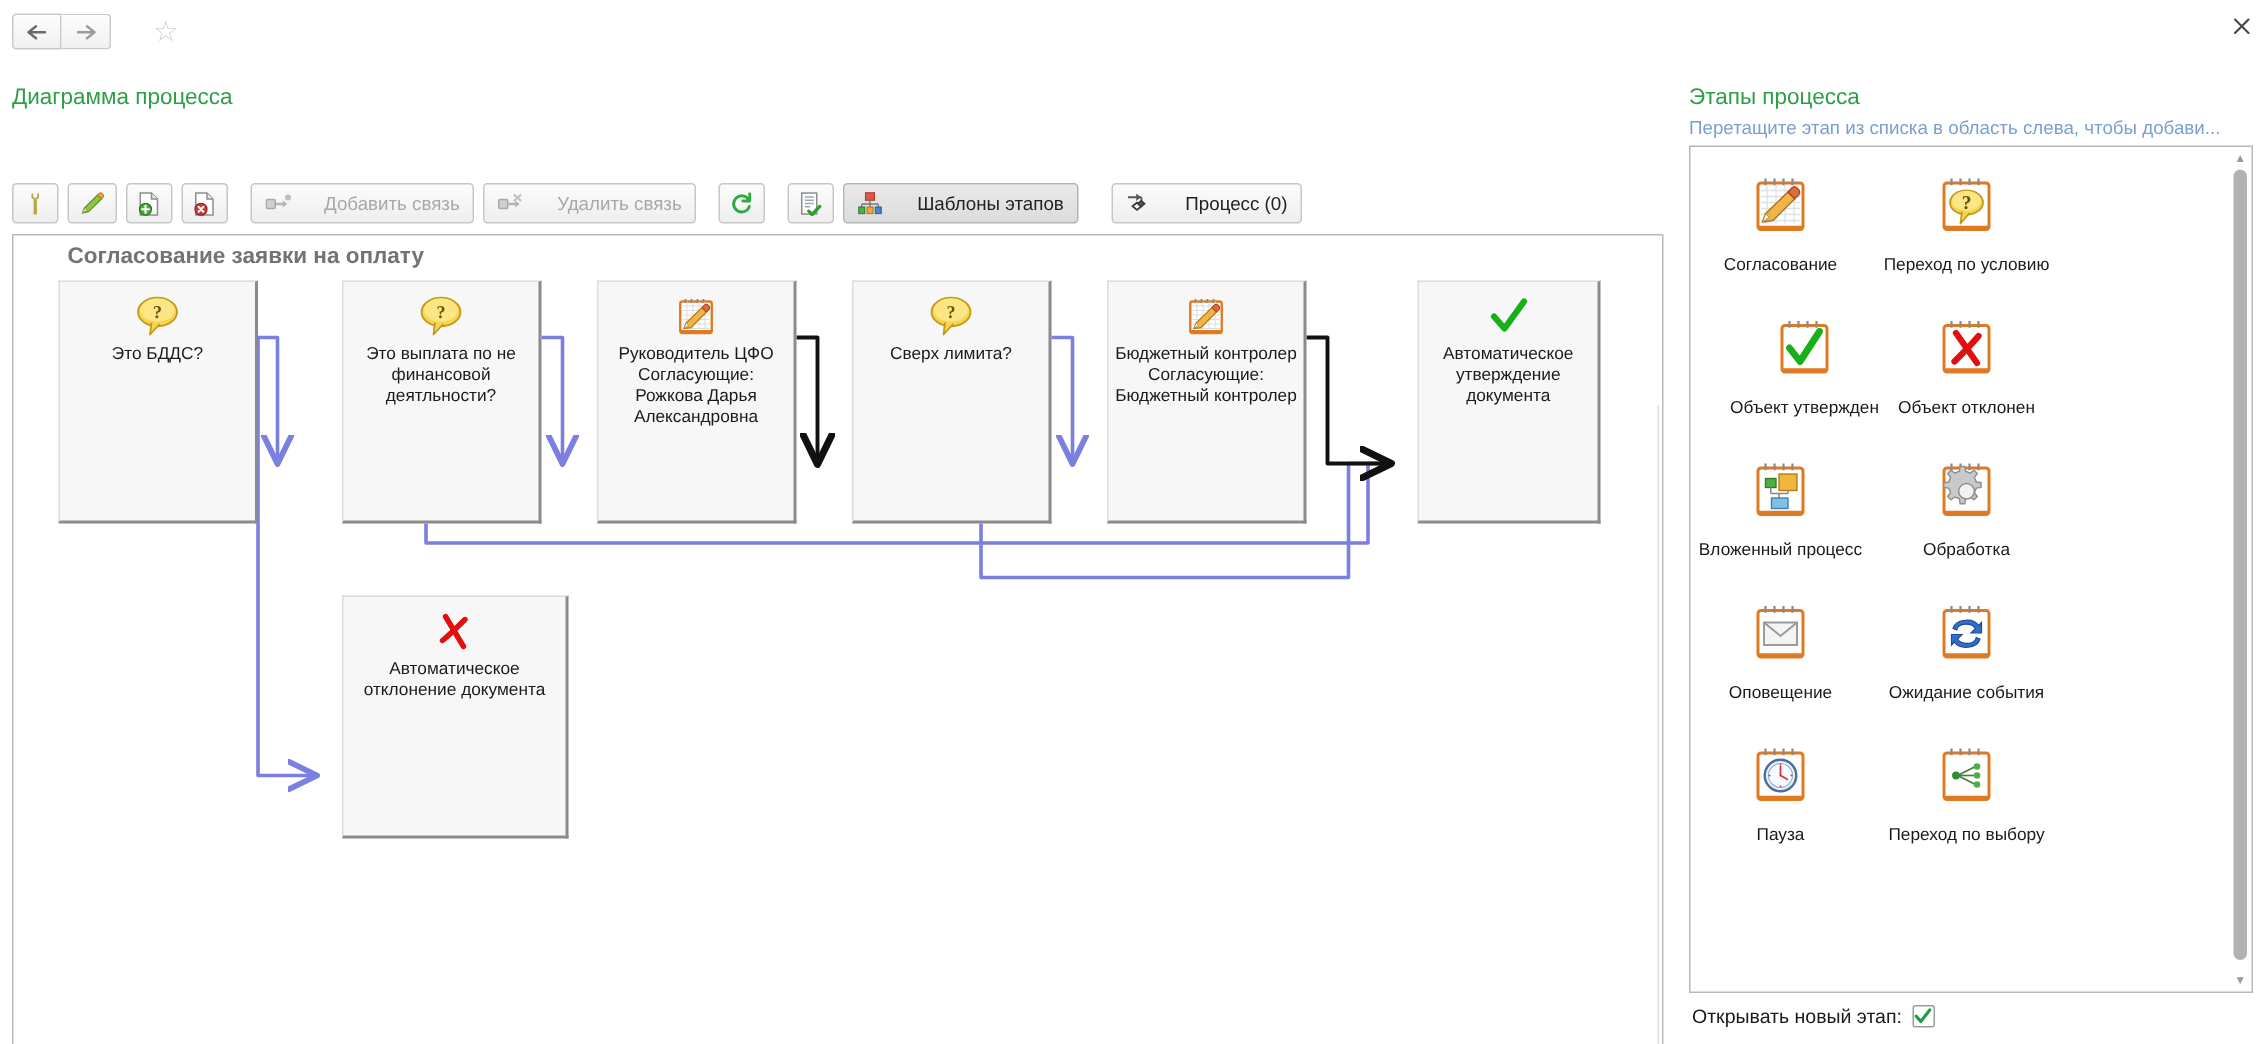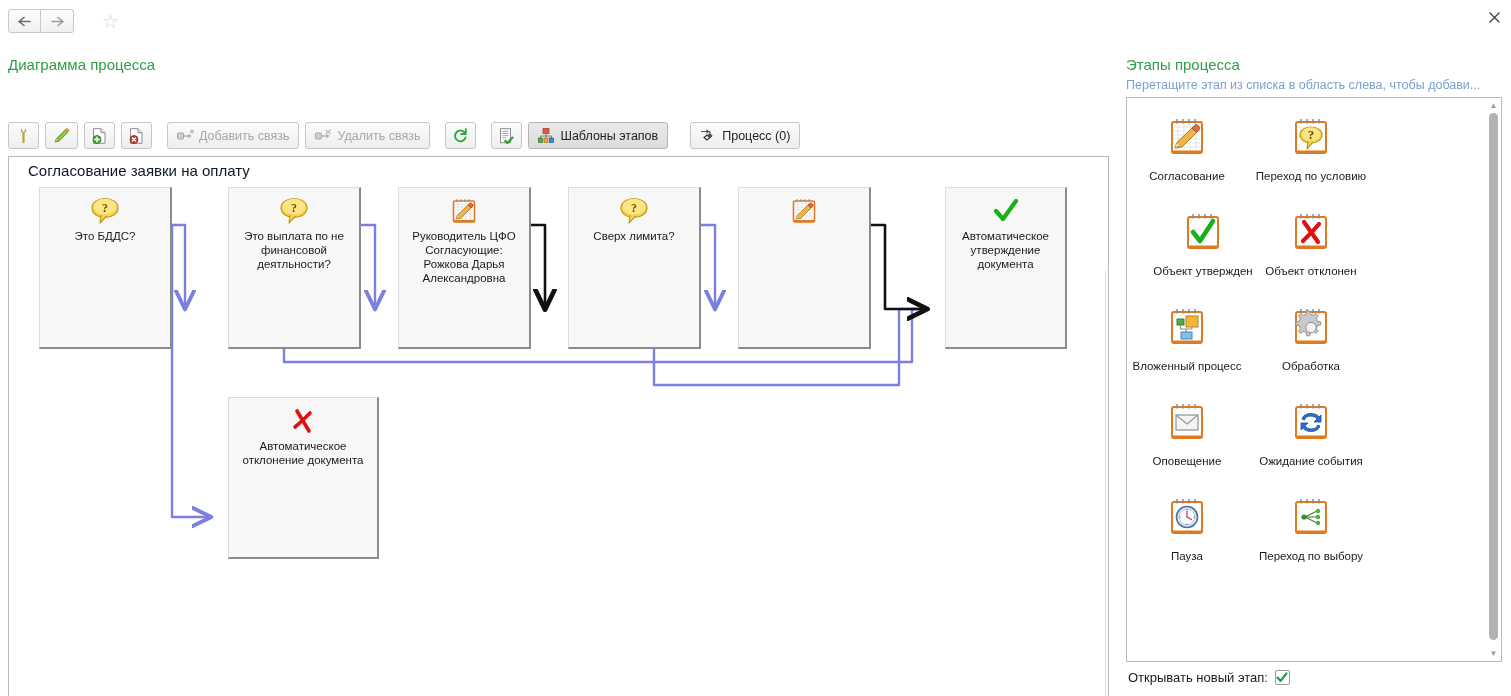--- a/index.html
+++ b/index.html
@@ -40,37 +40,37 @@
   }
   .rightHint {
     position:absolute; left:1126px; top:78px; font-size:12.5px; color:#7a9fd0; white-space:nowrap;
   }
 
   
   .toolbar { position:absolute; left:8px; top:78px; height:27px; display:flex; align-items:center; gap:0px; }
   .tbtn {
     height:27px; min-width:30px; border:1px solid #c6c6c6; border-radius:3px;
     background:linear-gradient(#fcfcfc,#eeeeee);
-    display:inline-flex; align-items:center; justify-content:center; gap:5px;
+    display:inline-flex; align-items:center; justify-content:center; gap:22px;
     font-size:12.5px; color:#222; padding:0 7px; cursor:pointer; margin-right:6px; white-space:nowrap;
   }
   .tbtn.wide { padding:0 9px; }
   .tbtn.sel { background:linear-gradient(#e9e9e9,#dcdcdc); border-color:#b4b4b4; }
   .tbtn.disabled { color:#a8a8a8; cursor:default; }
   .tbtn.gap { margin-left:9px; }
   .tbtn.gap2 { margin-left:16px; }
   .tbtn svg { display:block; }
 
   
   .canvasbox {
     position:absolute; left:8px; top:112px; width:1101px; height:556px;
     border:1px solid #b9b9b9; background:#ffffff; overflow:hidden;
   }
   .canvas-title {
-    position:absolute; left:19px; top:5px; font-size:15px; font-weight:normal; color:#0f172a;
+    position:absolute; left:36px; top:5px; font-size:15px; font-weight:bold; color:#737373;
     white-space:nowrap;
   }
   .svgwrap { position:absolute; left:0; top:0; width:1101px; height:556px; }
 
   .node {
     position:absolute; background:#f7f7f7; border:1px solid #dcdcdc;
     border-right:2px solid #8b8b8b; border-bottom:2px solid #8b8b8b;
     display:flex; flex-direction:column; align-items:center; cursor:pointer;
   }
   .node .nicon { margin-top:8px; height:30px; display:flex; align-items:center; justify-content:center; }
@@ -339,20 +339,21 @@
                 <path d="M7 2.3 L7 5"></path>
                 <path d="M11 2.3 L11 5"></path>
                 <path d="M15 2.3 L15 5"></path>
                 <path d="M19 2.3 L19 5"></path>
               </g>
             <path d="M6 22 L7.4 18.4 L18 8 L21 11 L10.6 21.4 Z" fill="#f0b44a" stroke="#b07717" stroke-width="0.8"></path>
             <path d="M18 8 L21 11 L22.6 9.4 C23.3 8.7 23.3 7.6 22.6 7 L22 6.4 C21.3 5.7 20.3 5.7 19.6 6.4 Z" fill="#e06a38" stroke="#a94520" stroke-width="0.7"></path>
             <path d="M6 22 L7.4 18.4 L9 20 Z" fill="#fcf3d6" stroke="#9a8a52" stroke-width="0.5"></path>
           </svg>
         </div>
+        <div class="ntext">Бюджетный контролер Согласующие: Бюджетный контролер</div>
       </div>
 
       <div class="node" style="left:936px; top:30px; width:122px; height:162px;">
         <div class="nicon">
           <svg width="30" height="28" viewBox="0 0 30 28">
             <path d="M5 14 L12 22 L25 4" stroke="#18b018" stroke-width="4.2" fill="none" stroke-linecap="round" stroke-linejoin="round"></path>
           </svg>
         </div>
         <div class="ntext">Автоматическое утверждение документа</div>
       </div>

